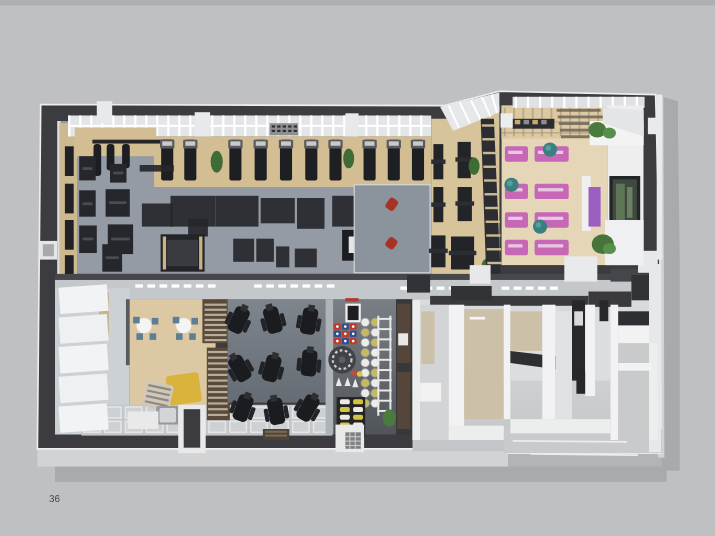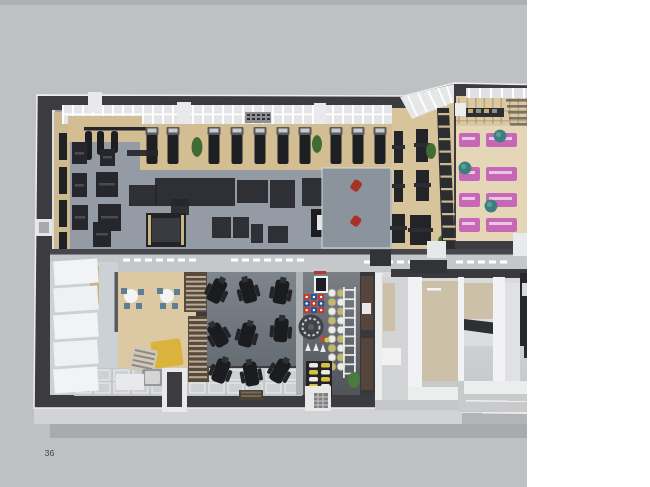--- a/index.html
+++ b/index.html
@@ -1,14 +1,14 @@
 <!DOCTYPE html>
 <html><head><meta charset="utf-8"><style>
 html,body{margin:0;padding:0;}
-#page{position:relative;width:527px;height:487px;overflow:hidden;background:#bfc0c2;font-family:"Liberation Sans",sans-serif;}
+#page{position:relative;width:650px;height:487px;overflow:hidden;background:#bfc0c2;font-family:"Liberation Sans",sans-serif;}
 </style></head><body>
 <div id="page">
 <svg width="650" height="487" viewBox="0 0 650 487">
 
 <rect x="0" y="0" width="650" height="487" fill="#bfc0c2"></rect>
 
 <rect x="0" y="0" width="650" height="5" fill="#aeafb1"></rect>
 
 <path d="M596,86 L616,92 L618,240 L618,428 L50,428 L50,424 L462,424 L462,416 L604,416 L600,240 Z" fill="#a9aaac"></path>
 <rect x="50" y="424" width="556" height="14" fill="#a9aaac"></rect>

